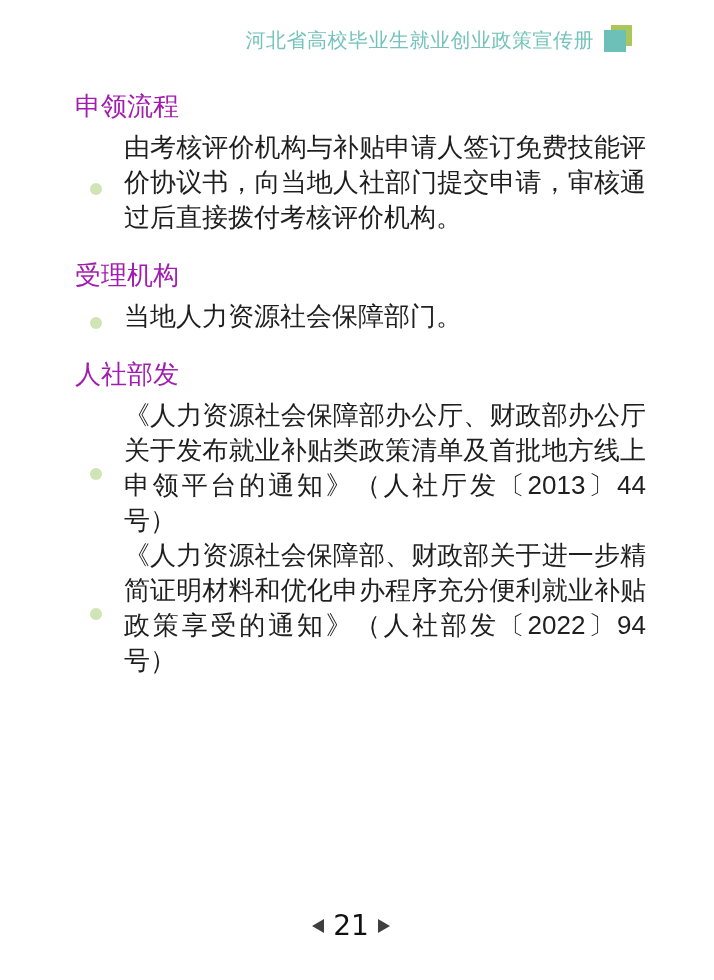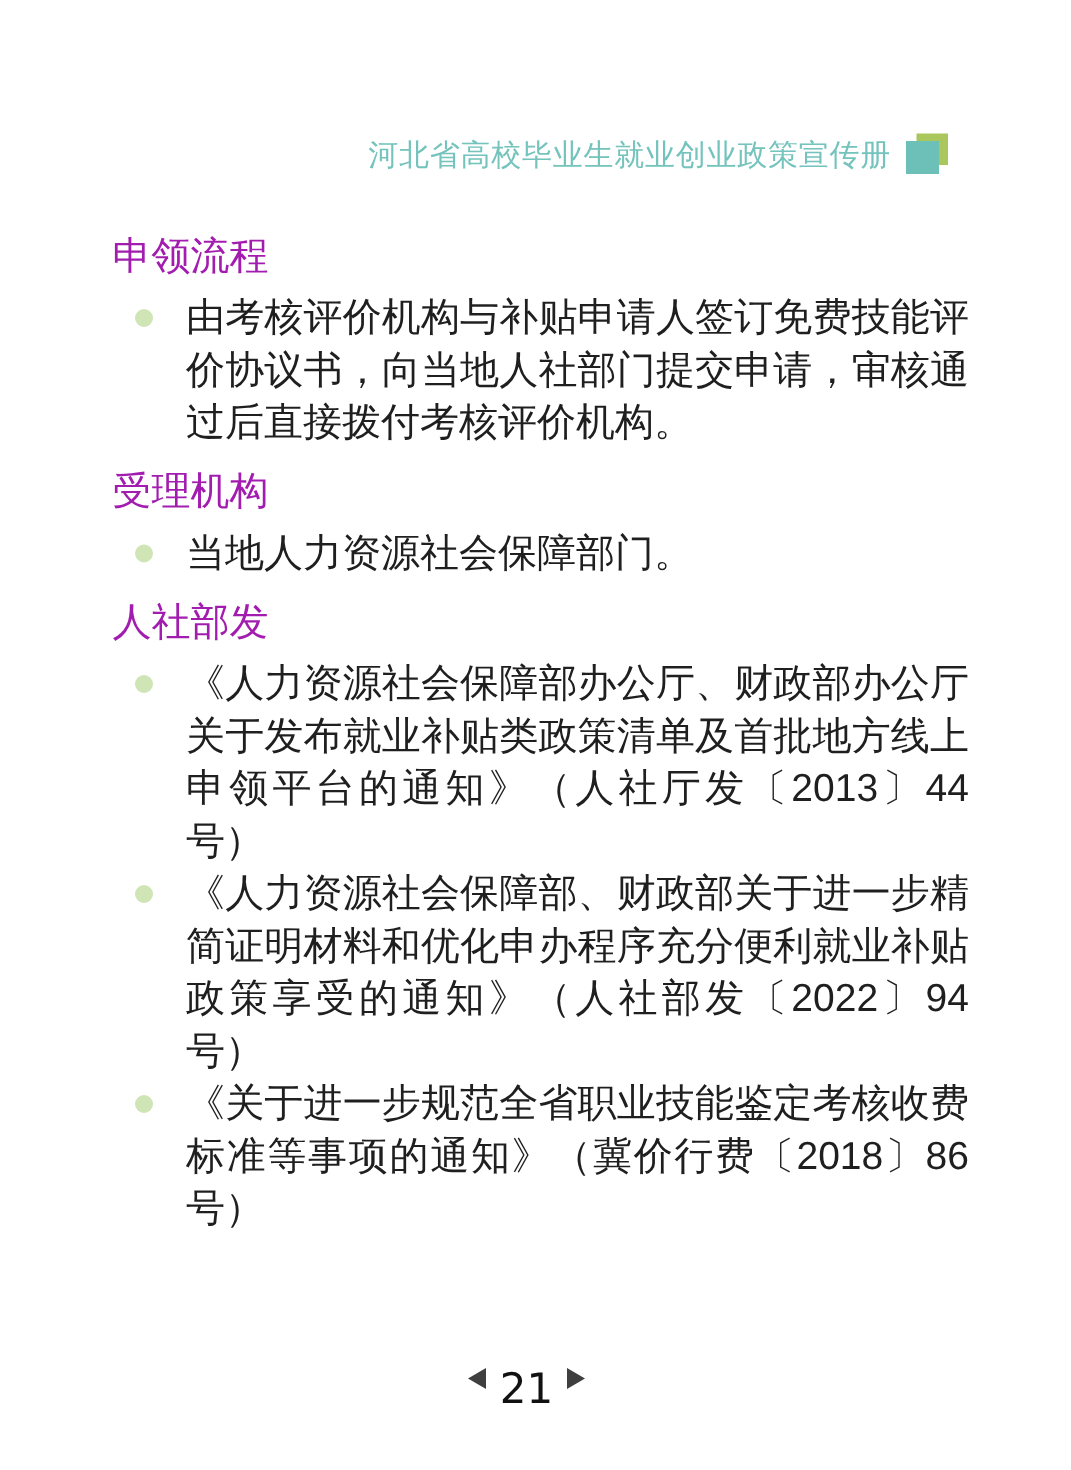--- a/index.html
+++ b/index.html
@@ -5,21 +5,21 @@
   * { margin: 0; padding: 0; box-sizing: border-box; }
   html, body {
     width: 714px; height: 980px;
     background: #ffffff;
     font-family: "Liberation Sans", "DejaVu Sans", sans-serif;
     overflow: hidden;
   }
   .page {
     width: 714px; height: 980px;
     position: relative;
-    padding-top: 88px;
+    padding-top: 24px;
   }
 
   
   .header {
     display: flex;
     justify-content: flex-end;
     align-items: center;
     padding-right: 80px;
     height: 32px;
   }
@@ -60,50 +60,50 @@
     line-height: 30px;
     font-weight: 400;
     font-family: Liberation Serif, serif;
   }
   .bullet-list {
     list-style: none;
     margin-top: 8px;
   }
   .bullet-item {
     display: flex;
-    align-items: flex-start;
+    align-items: center;
   }
   .bullet-dot {
     flex: 0 0 auto;
     width: 12px; height: 12px;
     border-radius: 50%;
     background: #d0e5b5;
     margin-left: 15px;
     margin-right: 22px;
     margin-top: 12px;
   }
   .bullet-text {
     width: 522px;
     color: #1f1f1f;
     font-size: 26px;
     line-height: 35px;
     text-align: justify;
     word-break: break-word;
   }
-  .section { margin-top: 14px; }
+  .section { margin-top: 26px; }
   .section.first { margin-top: 0; }
 
   
   .footer {
     position: absolute;
     left: 0; right: 12px;
     top: 912px;
     display: flex;
     justify-content: center;
-    align-items: flex-start;
+    align-items: center;
     gap: 9px;
   }
   .pager-arrow {
     width: 0; height: 0;
     border-top: 7px solid transparent;
     border-bottom: 7px solid transparent;
     cursor: pointer;
   }
   .pager-arrow.prev { border-right: 12px solid #3f3f3f; }
   .pager-arrow.next { border-left: 12px solid #3f3f3f; }
@@ -153,24 +153,20 @@
       <h2 class="section-heading">人社部发</h2>
       <ul class="bullet-list">
         <li class="bullet-item">
           <span class="bullet-dot"></span>
           <span class="bullet-text">《人力资源社会保障部办公厅、财政部办公厅关于发布就业补贴类政策清单及首批地方线上申领平台的通知》（人社厅发〔2013〕44号）</span>
         </li>
         <li class="bullet-item">
           <span class="bullet-dot"></span>
           <span class="bullet-text">《人力资源社会保障部、财政部关于进一步精简证明材料和优化申办程序充分便利就业补贴政策享受的通知》（人社部发〔2022〕94号）</span>
         </li>
-        <li class="bullet-item">
-          <span class="bullet-dot"></span>
-          <span class="bullet-text">《关于进一步规范全省职业技能鉴定考核收费标准等事项的通知》（冀价行费〔2018〕86号）</span>
-        </li>
       </ul>
     </div>
 
   </div>
 
   <div class="footer">
     <span class="pager-arrow prev"></span>
     <span class="page-number">21</span>
     <span class="pager-arrow next"></span>
   </div>

